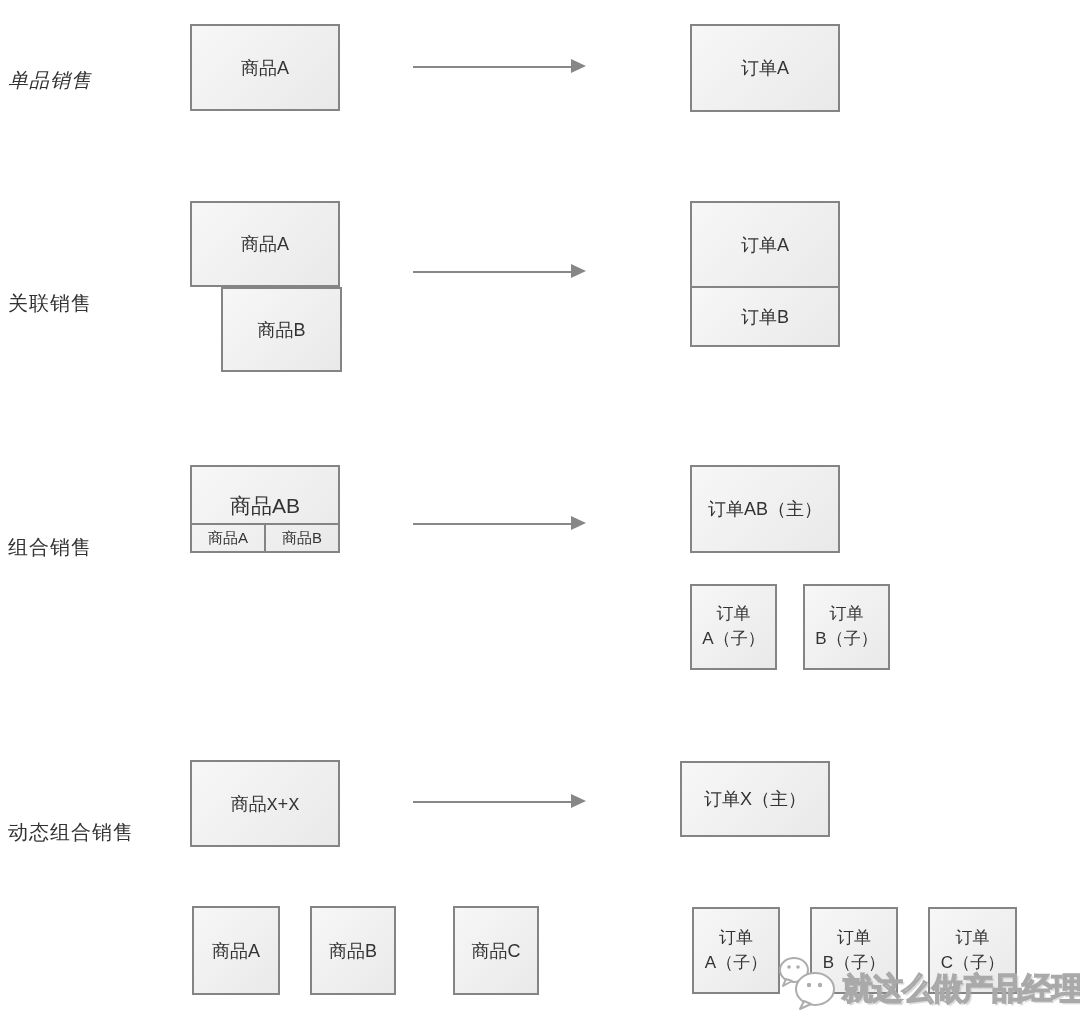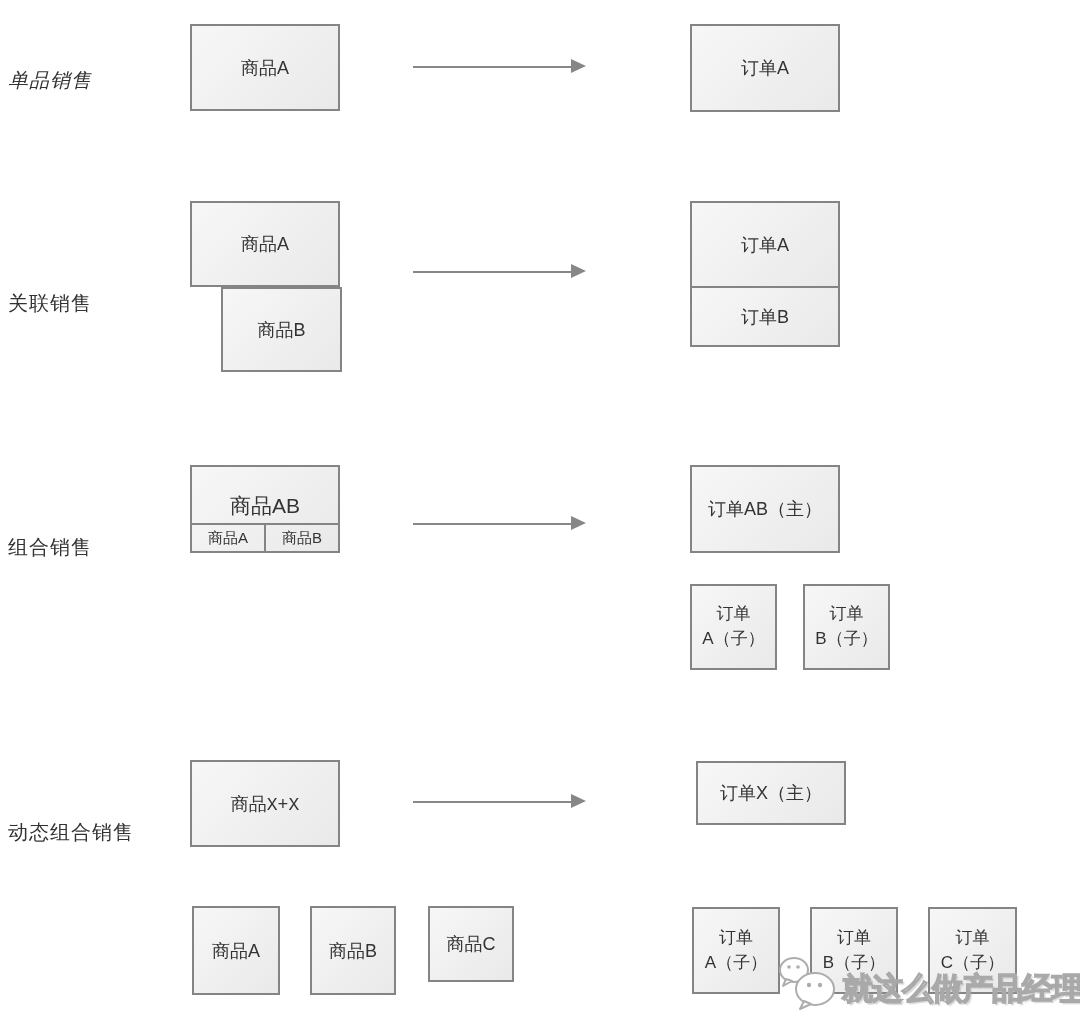--- a/index.html
+++ b/index.html
@@ -145,25 +145,25 @@
     <span>A（子）</span>
   </div>
   <div class="box two-line" style="left:803px; top:584px; width:87px; height:86px;">
     <span>订单</span>
     <span>B（子）</span>
   </div>
 
   <div class="row-label" style="top:819px;">动态组合销售</div>
   <div class="box" style="left:190px; top:760px; width:150px; height:87px;font-family:Liberation Mono, monospace;">商品X+X</div>
   <div class="arrow" style="left:413px; top:801px;"></div>
-  <div class="box" style="left:696px; top:761px; width:150px; height:64px;">订单X（主）</div>
+  <div class="box" style="left:680px; top:761px; width:150px; height:76px;">订单X（主）</div>
 
   <div class="box" style="left:192px; top:906px; width:88px; height:89px;">商品A</div>
   <div class="box" style="left:310px; top:906px; width:86px; height:89px;">商品B</div>
-  <div class="box" style="left:428px; top:906px; width:86px; height:76px;">商品C</div>
+  <div class="box" style="left:453px; top:906px; width:86px; height:89px;">商品C</div>
 
   <div class="box two-line" style="left:692px; top:907px; width:88px; height:87px;">
     <span>订单</span>
     <span>A（子）</span>
   </div>
   <div class="box two-line" style="left:810px; top:907px; width:88px; height:87px;">
     <span>订单</span>
     <span>B（子）</span>
   </div>
   <div class="box two-line" style="left:928px; top:907px; width:89px; height:87px;">

